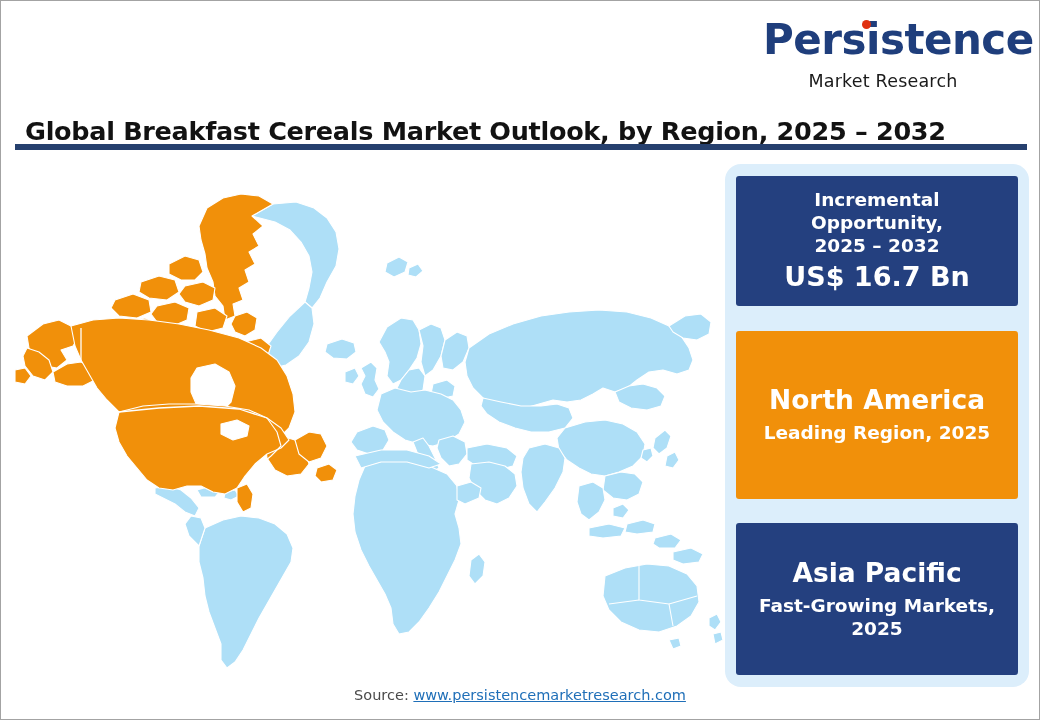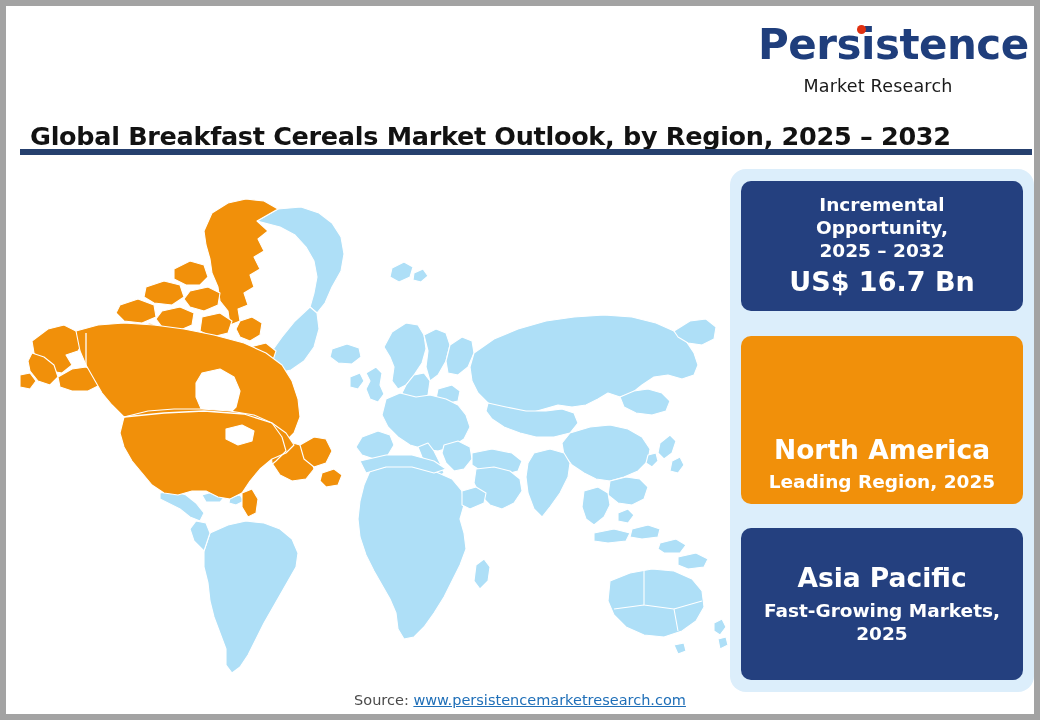--- a/index.html
+++ b/index.html
@@ -11,21 +11,21 @@
   body {
     font-family: "Liberation Sans", sans-serif;
   }
 
   .page {
     position: relative;
     width: 1040px;
     height: 720px;
     background: #ffffff;
     box-sizing: border-box;
-    border: 6px solid #a3a3a3;
+    border: 1px solid #a3a3a3;
     overflow: hidden;
   }
 
   
   .logo {
     position: absolute;
     top: 18px;
     right: 36px;
     width: 240px;
     text-align: center;
@@ -105,35 +105,35 @@
     background: #DCEEFB;
     border-radius: 16px;
     box-sizing: border-box;
     padding: 12px 11px;
     display: flex;
     flex-direction: column;
     justify-content: space-between;
   }
 
   .card {
-    border-radius: 10px;
+    border-radius: 3px;
     box-sizing: border-box;
     display: flex;
     flex-direction: column;
     align-items: center;
     justify-content: center;
     text-align: center;
     color: #ffffff;
     padding: 10px 14px;
   }
   .card-navy { background: #24407F; }
   .card-orange { background: #F1900A; }
 
   .card-opportunity { height: 130px; }
-  .card-leading { height: 168px; justify-content: flex-end; }
+  .card-leading { height: 168px; }
   .card-growing { height: 152px; align-items: center; }
 
   .card-line-small {
     font-family: "DejaVu Sans", sans-serif;
     font-weight: bold;
     font-size: 18.5px;
     line-height: 1.24;
   }
   .card-line-big {
     font-family: "DejaVu Sans", sans-serif;

